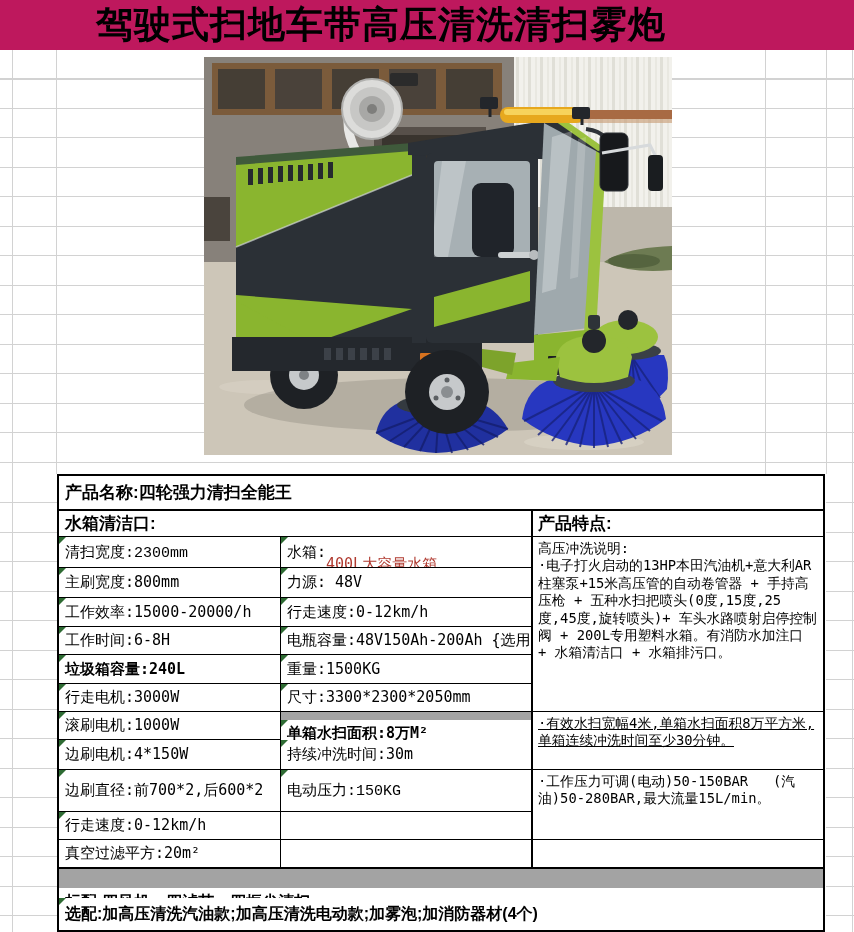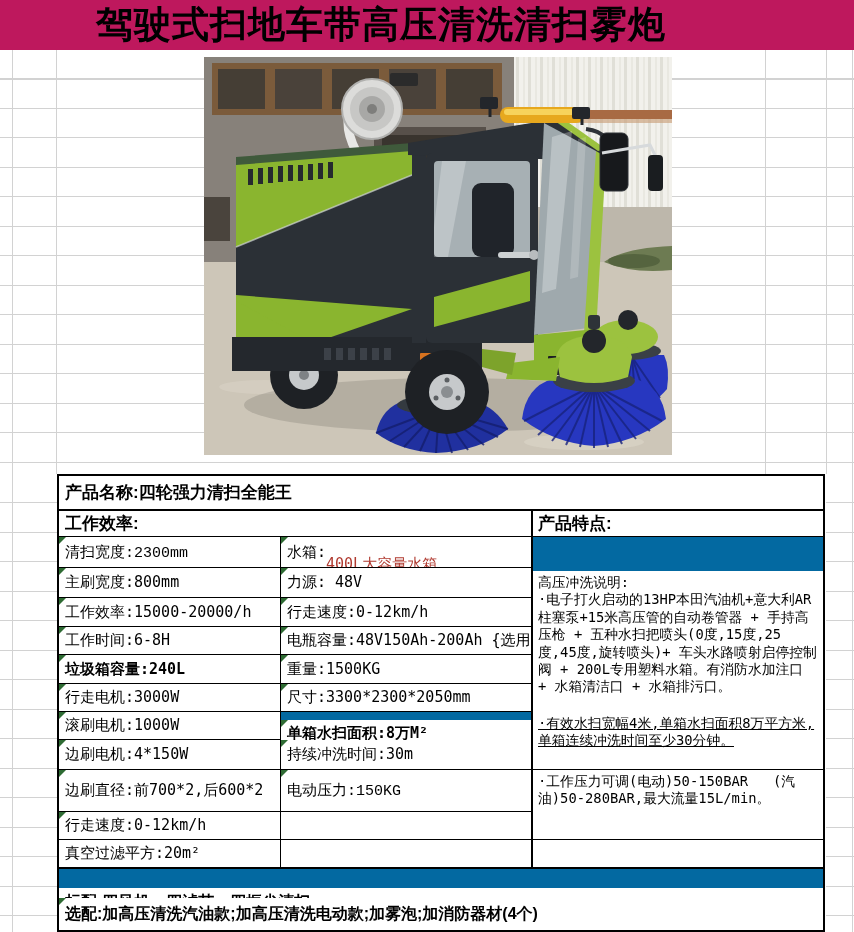--- a/index.html
+++ b/index.html
@@ -19,21 +19,21 @@
     position:absolute;left:0;top:0;width:854px;height:50px;background:#be185d;
     display:flex;align-items:center;padding-left:96px;box-sizing:border-box;
     font-size:37px;font-weight:bold;letter-spacing:1px;white-space:nowrap;
   }
   
   #photo{position:absolute;left:204px;top:57px;width:468px;height:398px;overflow:hidden;}
   #photo svg{display:block;}
   
   #spec-table{
     position:absolute;left:57px;top:474px;width:768px;height:458px;
-    border:2px solid #000;box-sizing:border-box;background:#0369a1;
+    border:2px solid #000;box-sizing:border-box;background:#a3a3a3;
   }
   .cell{
     position:absolute;box-sizing:border-box;background:#fff;
     border-right:1px solid #000;border-bottom:1px solid #000;
     display:flex;align-items:center;padding:0 6px;overflow:hidden;
     font-size:15px;white-space:nowrap;
     font-family:"DejaVu Sans Mono","Liberation Mono",monospace;
   }
   .cell.noR{border-right:none;}
   .cell.noB{border-bottom:none;}
@@ -261,21 +261,21 @@
       <polygon points="278,292 312,296 308,318 278,310" fill="#7da32b"></polygon>
     </g>
   </g>
 </svg>
 </div>
 
 <div id="spec-table">
 
   <div class="cell hdr noR" style="left:0;top:0;width:764px;height:34px;">产品名称:四轮强力清扫全能王</div>
 
-  <div class="cell hdr" style="left:0;top:34px;width:473px;height:27px;">工作效率:</div>
+  <div class="cell hdr" style="left:0;top:34px;width:473px;height:27px;">水箱清洁口:</div>
   <div class="cell hdr noR" style="left:473px;top:34px;width:291px;height:27px;">产品特点:</div>
 
   <div class="cell flag" style="left:0;top:61px;width:222px;height:31px;font-family:Liberation Mono, monospace;">清扫宽度:2300mm</div>
   <div class="cell flag" style="left:0;top:92px;width:222px;height:30px;">主刷宽度:800mm</div>
   <div class="cell flag" style="left:0;top:122px;width:222px;height:29px;">工作效率:15000-20000/h</div>
   <div class="cell flag" style="left:0;top:151px;width:222px;height:28px;">工作时间:6-8H</div>
   <div class="cell flag" style="left:0;top:179px;width:222px;height:29px;font-weight:bold;">垃圾箱容量:240L</div>
   <div class="cell flag" style="left:0;top:208px;width:222px;height:28px;">行走电机:3000W</div>
   <div class="cell flag" style="left:0;top:236px;width:222px;height:28px;">滚刷电机:1000W</div>
   <div class="cell flag" style="left:0;top:264px;width:222px;height:30px;">边刷电机:4*150W</div>
@@ -291,21 +291,21 @@
   <div class="cell flag" style="left:222px;top:122px;width:251px;height:29px;">行走速度:0-12km/h</div>
   <div class="cell flag" style="left:222px;top:151px;width:251px;height:28px;">电瓶容量:48V150Ah-200Ah  {选用}</div>
   <div class="cell flag" style="left:222px;top:179px;width:251px;height:29px;">重量:1500KG</div>
   <div class="cell flag" style="left:222px;top:208px;width:251px;height:28px;">尺寸:3300*2300*2050mm</div>
   <div class="cell flag" style="left:222px;top:244px;width:251px;height:28px;font-weight:bold;">单箱水扫面积:8万M²</div>
   <div class="cell flag" style="left:222px;top:264px;width:251px;height:30px;">持续冲洗时间:30m</div>
   <div class="cell flag" style="left:222px;top:294px;width:251px;height:42px;font-family:Liberation Mono, monospace;">电动压力:150KG</div>
   <div class="cell" style="left:222px;top:336px;width:251px;height:28px;"></div>
   <div class="cell" style="left:222px;top:364px;width:251px;height:28px;"></div>
 
-  <div class="cell features noR" style="left:473px;top:61px;width:291px;height:175px;margin-top:34px;">高压冲洗说明:
+  <div class="cell features noR" style="left:473px;top:61px;width:291px;height:175px;">高压冲洗说明:
 ·电子打火启动的13HP本田汽油机+意大利AR柱塞泵+15米高压管的自动卷管器 + 手持高压枪 + 五种水扫把喷头(0度,15度,25度,45度,旋转喷头)+ 车头水路喷射启停控制阀 + 200L专用塑料水箱。有消防水加注口 + 水箱清洁口 + 水箱排污口。</div>
   <div class="cell features noR" style="left:473px;top:236px;width:291px;height:58px;text-decoration:underline;">·有效水扫宽幅4米,单箱水扫面积8万平方米,单箱连续冲洗时间至少30分钟。</div>
   <div class="cell features noR" style="left:473px;top:294px;width:291px;height:70px;">·工作压力可调(电动)50-150BAR   (汽油)50-280BAR,最大流量15L/min。</div>
   <div class="cell noR" style="left:473px;top:364px;width:291px;height:28px;"></div>
 
   <div class="cell hdr noR" style="left:0;top:392px;width:764px;height:30px;font-size:16px;margin-top:20px;">标配:四风机、四滤芯、四振尘清扫;</div>
   <div class="cell hdr noR noB flag" style="left:0;top:422px;width:764px;height:32px;font-size:16px;">选配:加高压清洗汽油款;加高压清洗电动款;加雾泡;加消防器材(4个)</div>
 
   <div class="thick-h" style="top:33px;"></div>
   <div class="thick-h" style="top:391px;"></div>

